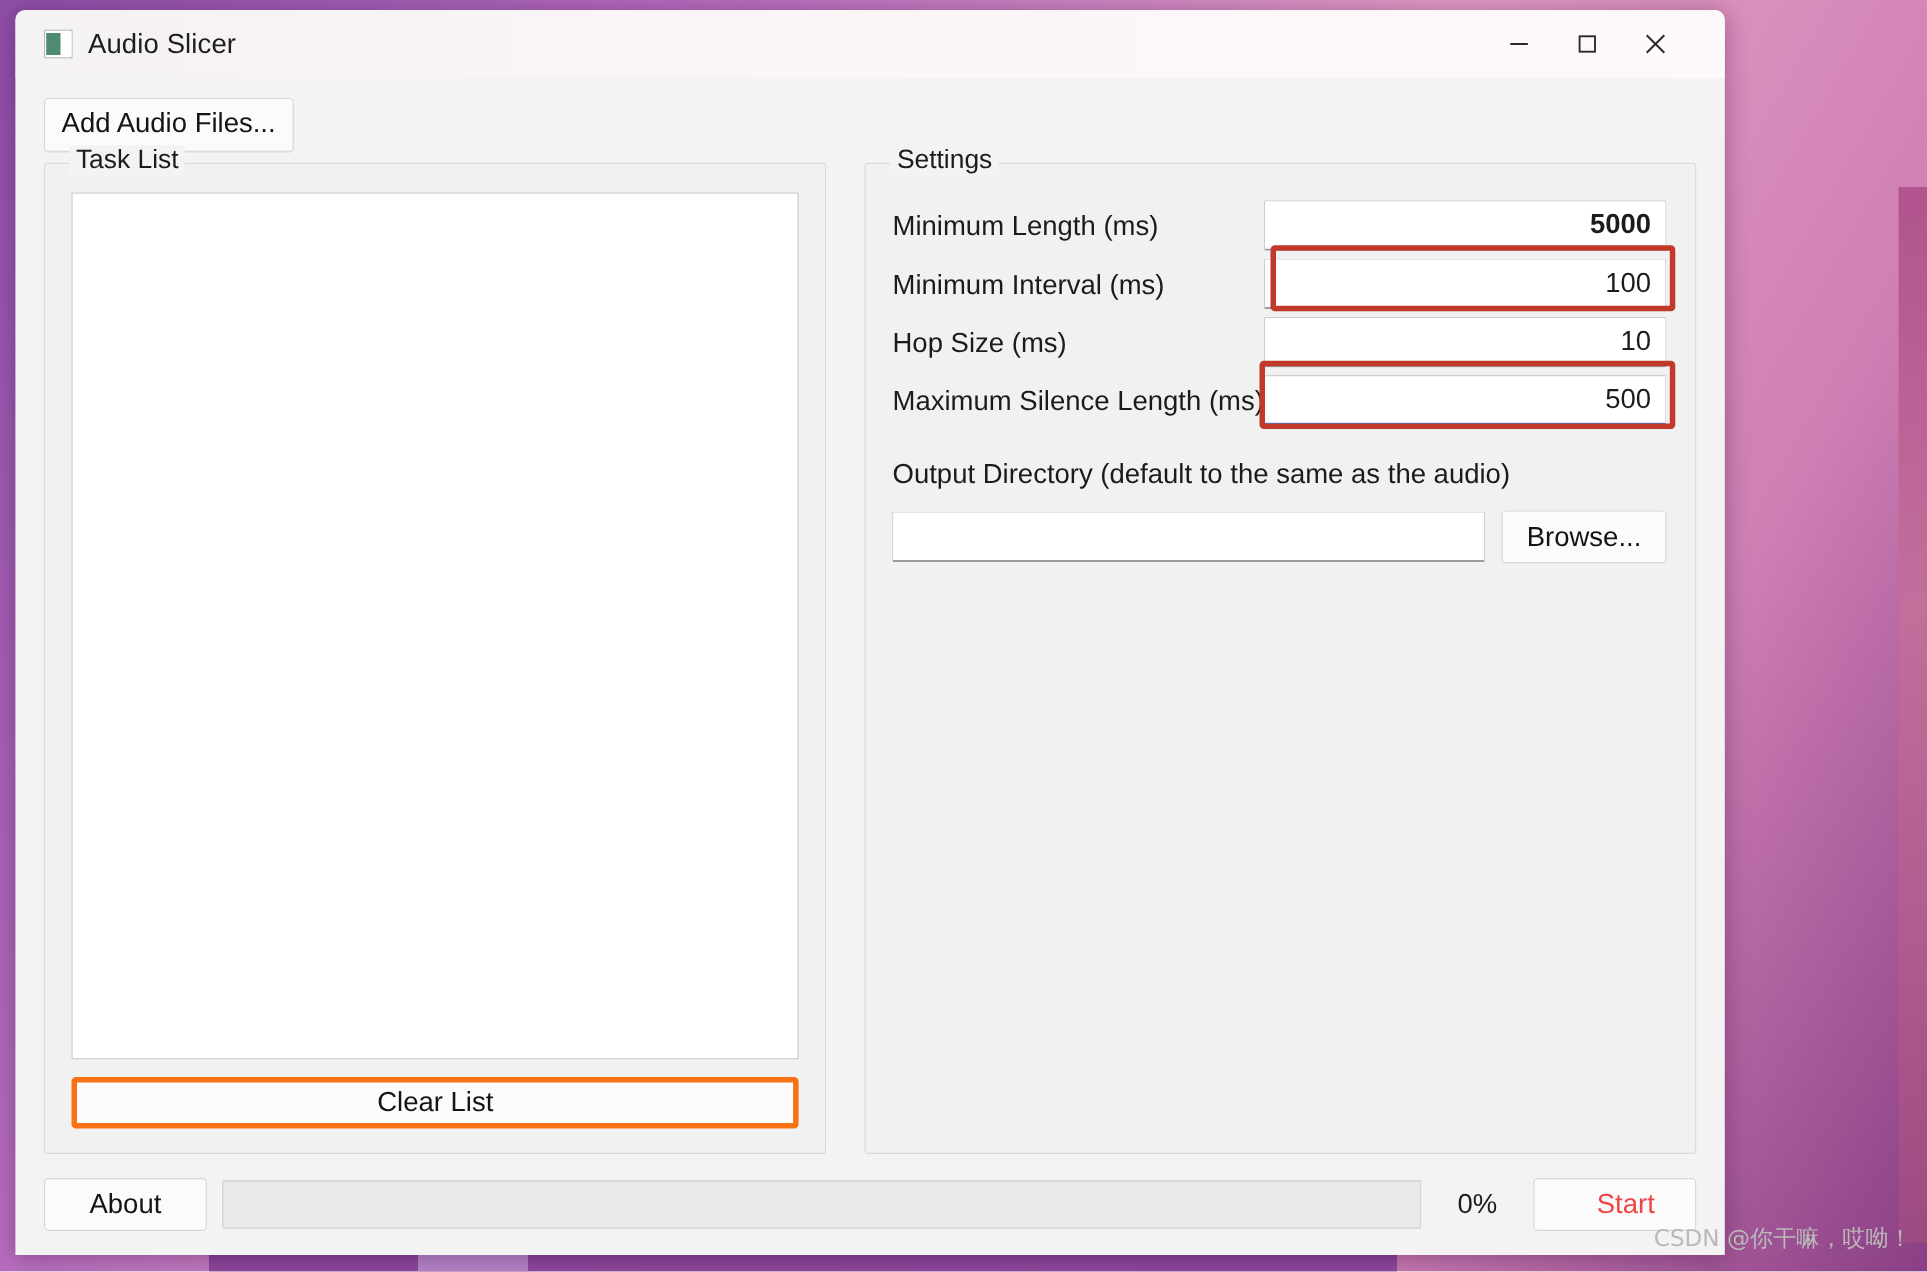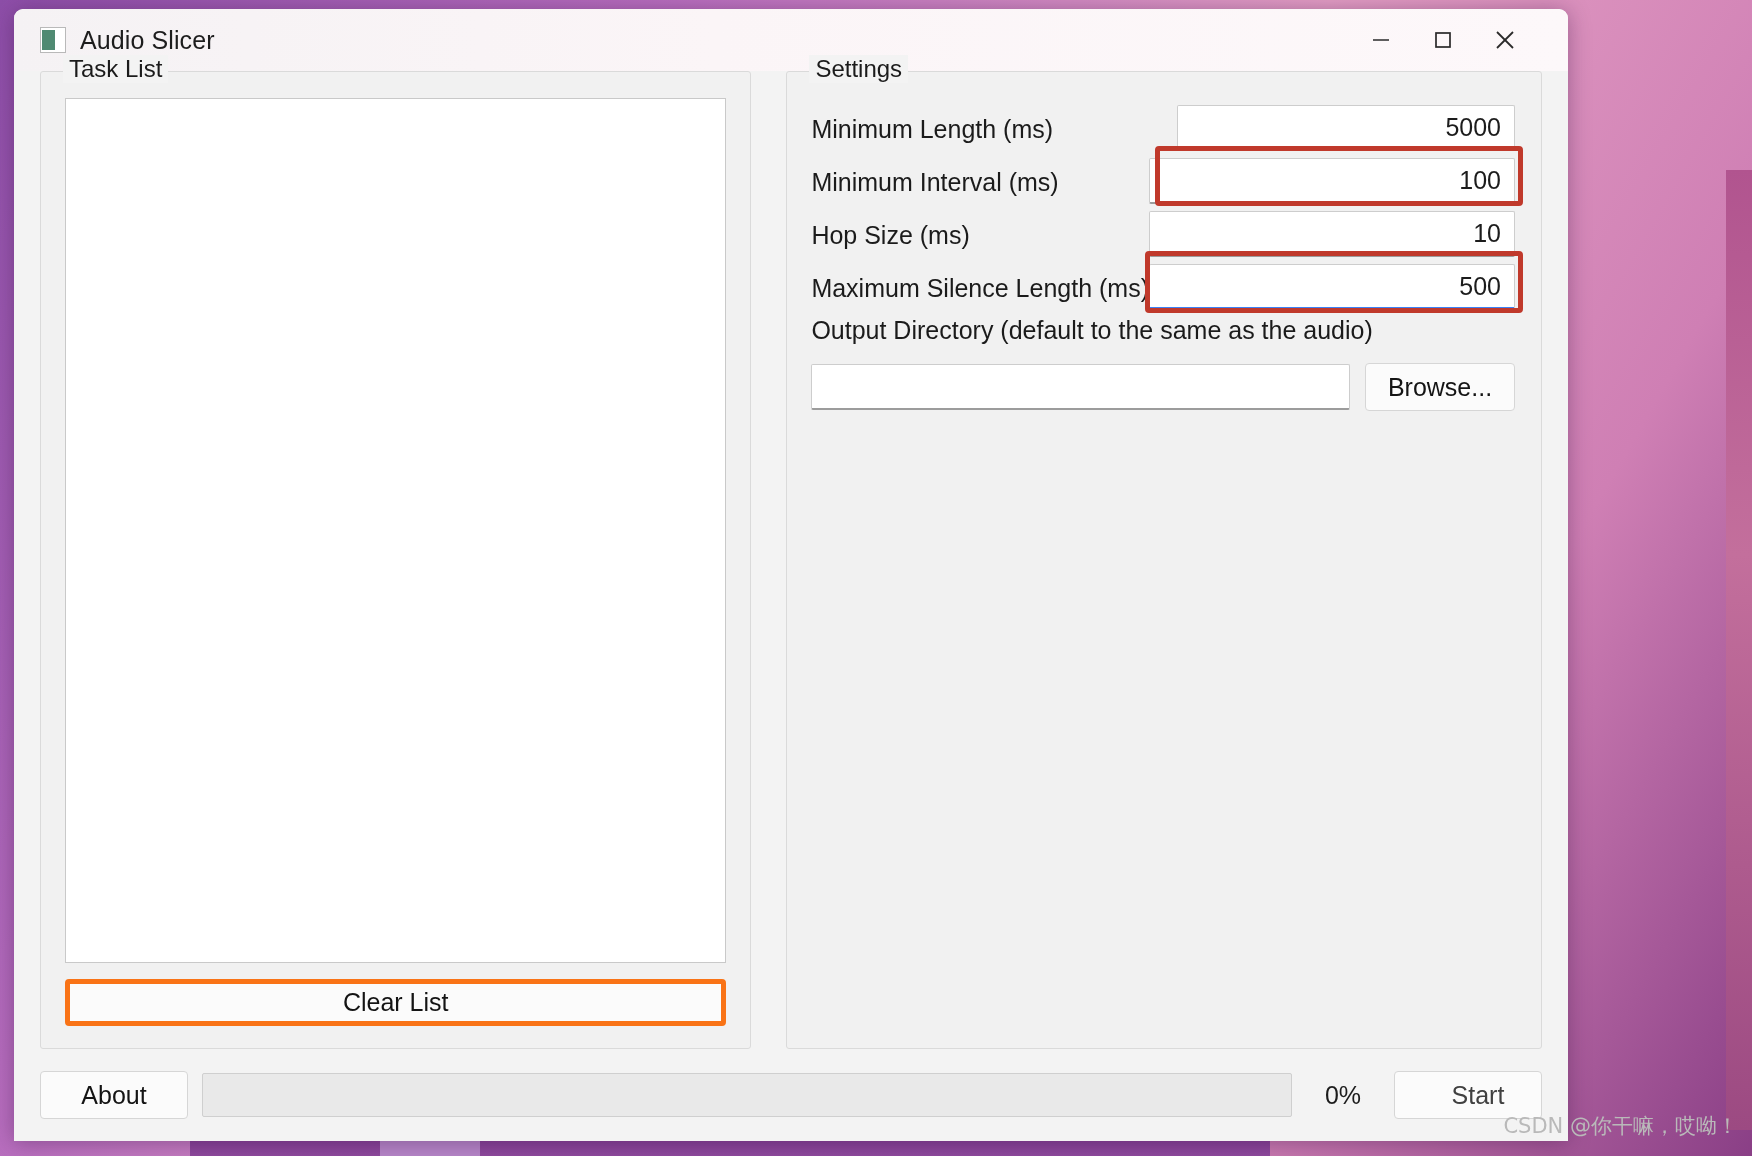--- a/index.html
+++ b/index.html
@@ -174,21 +174,21 @@
     justify-content: flex-end;
     padding-right: 13px;
     font-size: 25px;
     color: #1c1c1c;
     cursor: text;
   }
   .setting-field.focused { border-bottom: 3px solid #3b82f6; }
 
   
   #field-threshold      { width: 366px; }
-  #field-min-length     { width: 338px; }
+  #field-min-length     { width: 366px; font-weight: bold; }
   #field-min-interval   { width: 366px; }
   #field-hop-size       { width: 366px; }
   #field-max-silence    { width: 366px; }
 
   
   .redbox {
     position: absolute;
     border: 5px solid #c0392b;
     border-radius: 4px;
     pointer-events: none;
@@ -196,21 +196,21 @@
   #redbox-min-interval {
     left: 344px; right: -8px; top: -5px; height: 60px;
   }
   #redbox-max-silence {
     left: 334px; right: -8px; top: -6px; height: 62px;
   }
 
   #output-dir-label {
     font-size: 25px;
     color: #1b1b1b;
-    margin-top: 6px;
+    margin-top: 30px;
   }
   #output-dir-row {
     display: flex;
     align-items: center;
     margin-top: 18px;
   }
   #output-dir-input {
     flex: 1 1 auto;
     height: 46px;
     background: #ffffff;
@@ -275,21 +275,21 @@
     font-size: 25px;
     color: #1c1c1c;
   }
   #start-btn {
     width: 148px; height: 48px;
     background: #fbfbfb;
     border: 1px solid #d6d6d6;
     border-radius: 4px;
     display: flex; align-items: center; justify-content: center;
     font-size: 25px;
-    color: #404040;
+    color: #ef4444;
     cursor: pointer;
     padding-left: 20px;
   }
 
   
   #watermark {
     position: absolute;
     right: 14px;
     bottom: 16px;
     font-size: 21px;
@@ -330,20 +330,23 @@
         </div>
         <div class="win-btn">
           <svg width="24" height="24" viewBox="0 0 24 24">
               <line x1="4" y1="4" x2="20" y2="20" stroke="currentColor" stroke-width="1.8"></line>
               <line x1="20" y1="4" x2="4" y2="20" stroke="currentColor" stroke-width="1.8"></line>
             </svg>
         </div>
       </div>
     </div>
 
+    <div id="toolbar">
+      <div id="add-audio-btn">Add Audio Files...</div>
+    </div>
 
     <div id="body-area">
 
       <div class="pane" id="left-pane">
         <div class="group-title">Task List</div>
         <div id="task-list-box"></div>
         <div id="clear-list-btn">Clear List</div>
       </div>
 
       <div class="pane" id="right-pane">

